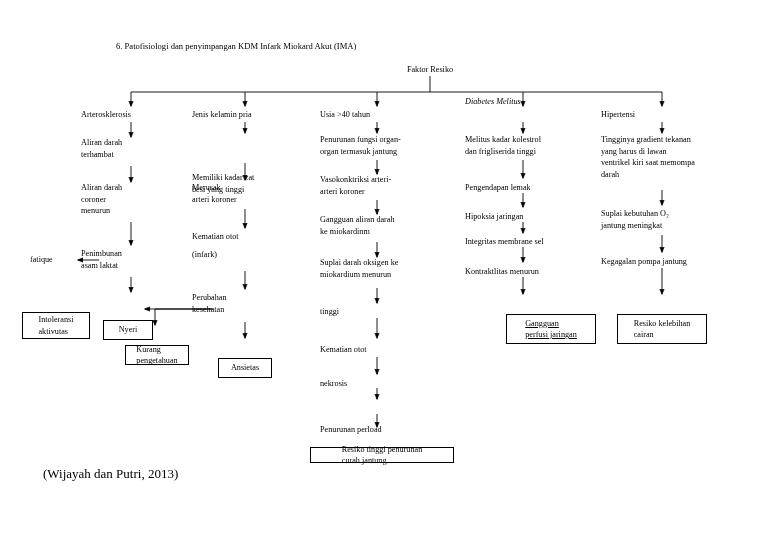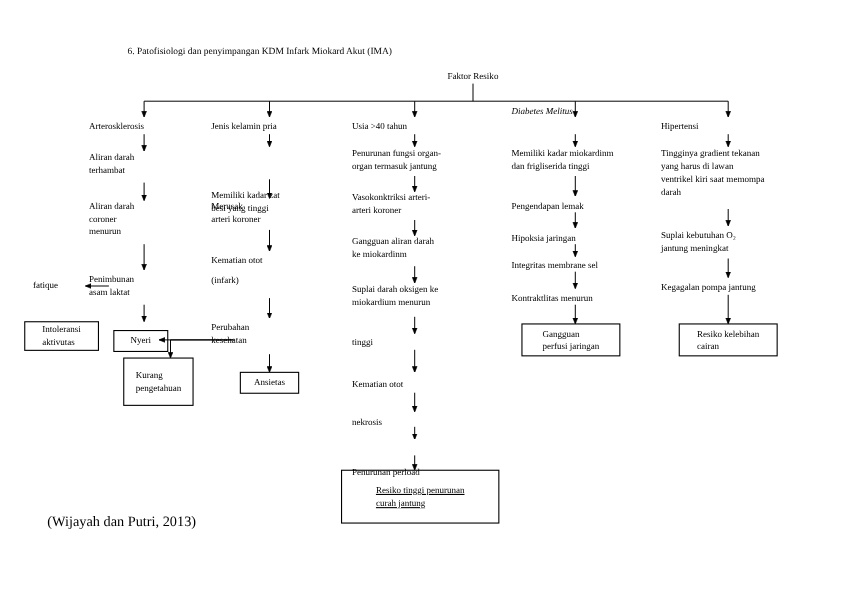--- a/index.html
+++ b/index.html
@@ -29,20 +29,21 @@
     color: #000;
     white-space: pre-line;
   }
   .boxed {
     border: 1px solid #000;
     box-sizing: border-box;
     display: flex;
     align-items: center;
     justify-content: center;
     padding: 2px 12px;
+    margin-top: 20px;
   }
   .title {
     position: absolute;
     font-size: 8.6px;
     color: #000;
     white-space: nowrap;
   }
   .credit {
     position: absolute;
     font-size: 13px;
@@ -132,48 +133,48 @@
 <div class="node" style="left:192px; top:109px; width:106px;">Jenis kelamin pria</div>
 <div class="node" style="left:192px; top:134px; width:106px;margin-top:38px;">Memiliki kadar zat
 besi yang tinggi</div>
 <div class="node" style="left:192px; top:182px; width:106px;">Merusak
 arteri koroner</div>
 <div class="node" style="left:192px; top:231px; width:106px;">Kematian otot</div>
 <div class="node" style="left:192px; top:249px; width:106px;">(infark)</div>
 <div class="node" style="left:192px; top:292px; width:106px;">Perubahan
 kesehatan</div>
 <div class="node boxed" style="left:103px; top:300px; width:50px; height:20px;">Nyeri</div>
-<div class="node boxed" style="left:112px; top:325px; width:64px; height:44px;">Kurang
+<div class="node boxed" style="left:125px; top:325px; width:64px; height:20px;">Kurang
 pengetahuan</div>
 <div class="node boxed" style="left:218px; top:338px; width:54px; height:20px;">Ansietas</div>
 
 <div class="node" style="left:320px; top:109px; width:114px;">Usia &gt;40 tahun</div>
 <div class="node" style="left:320px; top:134px; width:114px;">Penurunan fungsi organ-
 organ termasuk jantung</div>
 <div class="node" style="left:320px; top:174px; width:114px;">Vasokonktriksi arteri-
 arteri koroner</div>
 <div class="node" style="left:320px; top:214px; width:114px;">Gangguan aliran darah
 ke miokardinm</div>
 <div class="node" style="left:320px; top:257px; width:114px;">Suplai darah oksigen ke
 miokardium menurun</div>
 <div class="node" style="left:320px; top:306px; width:114px;">tinggi</div>
 <div class="node" style="left:320px; top:344px; width:114px;">Kematian otot</div>
 <div class="node" style="left:320px; top:378px; width:114px;">nekrosis</div>
 <div class="node" style="left:320px; top:424px; width:114px;">Penurunan perload</div>
-<div class="node boxed" style="left:310px; top:427px; width:144px; height:49px;text-decoration:underline;">Resiko tinggi penurunan
+<div class="node boxed" style="left:310px; top:427px; width:144px; height:16px;">Resiko tinggi penurunan
 curah jantung</div>
 
 <div class="node" style="left:465px; top:96px; width:116px;font-style:italic;">Diabetes Melitus</div>
-<div class="node" style="left:465px; top:134px; width:116px;">Memiliki kadar miokardinm
+<div class="node" style="left:465px; top:134px; width:116px;">Melitus kadar kolestrol
 dan frigliserida tinggi</div>
 <div class="node" style="left:465px; top:182px; width:116px;">Pengendapan lemak</div>
 <div class="node" style="left:465px; top:211px; width:116px;">Hipoksia jaringan</div>
 <div class="node" style="left:465px; top:236px; width:116px;font-family:Liberation Serif, serif;">Integritas membrane sel</div>
 <div class="node" style="left:465px; top:266px; width:116px;">Kontraktlitas menurun</div>
-<div class="node boxed" style="left:474px; top:294px; width:90px; height:30px;">Gangguan
+<div class="node boxed" style="left:506px; top:294px; width:90px; height:30px;text-decoration:underline;">Gangguan
 perfusi jaringan</div>
 
 <div class="node" style="left:601px; top:109px; width:122px;">Hipertensi</div>
 <div class="node" style="left:601px; top:134px; width:122px;">Tingginya gradient tekanan
 yang harus di lawan
 ventrikel kiri saat memompa
 darah</div>
 <div class="node" style="left:601px; top:208px; width:122px;">Suplai kebutuhan O₂
 jantung meningkat</div>
 <div class="node" style="left:601px; top:256px; width:122px;">Kegagalan pompa jantung</div>

